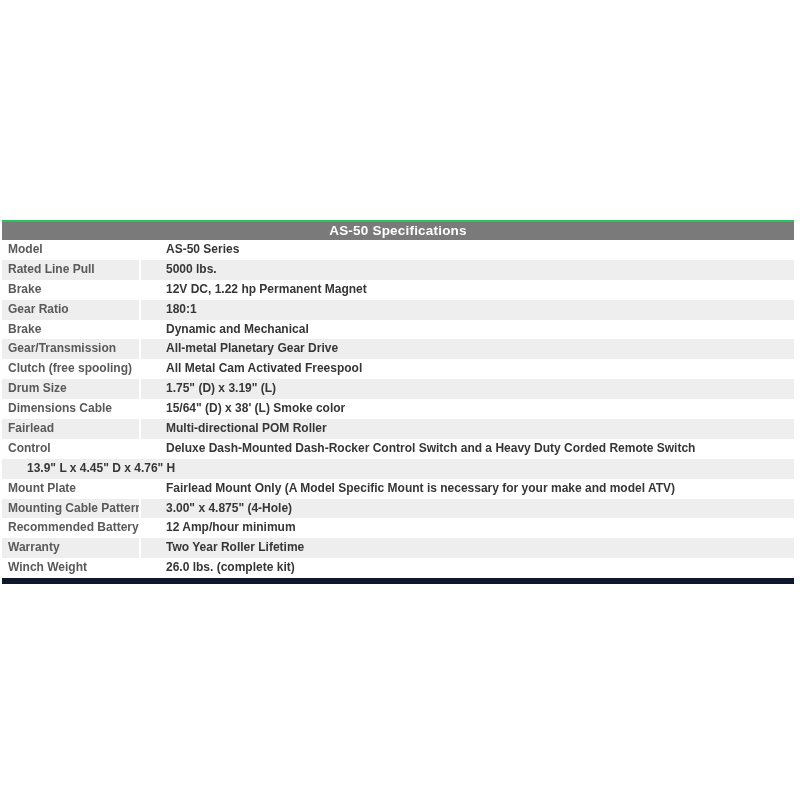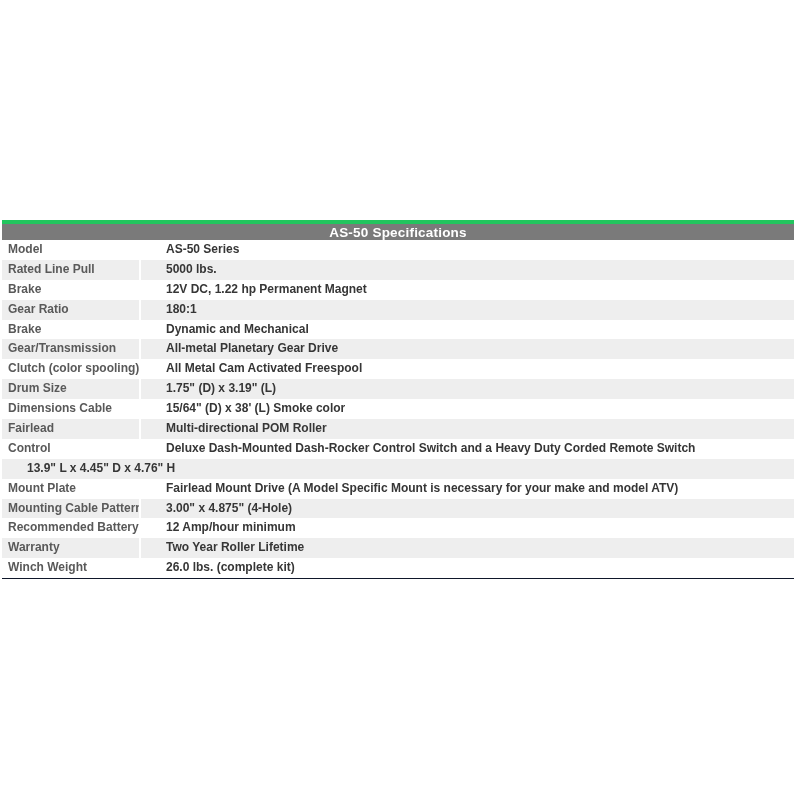--- a/index.html
+++ b/index.html
@@ -18,30 +18,30 @@
   .spec-table {
     position: absolute;
     left: 2px;
     top: 220px;
     width: 792px;
   }
   .spec-header {
     box-sizing: border-box;
     height: 20px;
     background: #7a7a7a;
-    border-top: 4px solid #22c55e;
+    border-top: 2px solid #22c55e;
     color: #ffffff;
     font-size: 13.5px;
     font-weight: bold;
     text-align: center;
     line-height: 17px;
     letter-spacing: 0.2px;
   }
   .spec-body {
-    border-bottom: 1px solid #0f172a;
+    border-bottom: 6px solid #0f172a;
   }
   .row {
     display: flex;
     align-items: center;
     height: 19.9px;
     background: #ffffff;
   }
   .row:nth-child(even) {
     background: #eeeeee;
   }
@@ -94,21 +94,21 @@
       </div>
       <div class="row">
         <div class="cell label">Brake</div>
         <div class="cell value">Dynamic and Mechanical</div>
       </div>
       <div class="row">
         <div class="cell label">Gear/Transmission</div>
         <div class="cell value">All-metal Planetary Gear Drive</div>
       </div>
       <div class="row">
-        <div class="cell label">Clutch (color spooling)</div>
+        <div class="cell label">Clutch (free spooling)</div>
         <div class="cell value">All Metal Cam Activated Freespool</div>
       </div>
       <div class="row">
         <div class="cell label">Drum Size</div>
         <div class="cell value">1.75" (D) x 3.19" (L)</div>
       </div>
       <div class="row">
         <div class="cell label">Dimensions Cable</div>
         <div class="cell value">15/64" (D) x 38' (L) Smoke color</div>
       </div>
@@ -118,21 +118,21 @@
       </div>
       <div class="row">
         <div class="cell label">Control</div>
         <div class="cell value">Deluxe Dash-Mounted Dash-Rocker Control Switch and a Heavy Duty Corded Remote Switch</div>
       </div>
       <div class="row">
         <div class="cell value">13.9" L x 4.45" D x 4.76" H</div>
       </div>
       <div class="row">
         <div class="cell label">Mount Plate</div>
-        <div class="cell value">Fairlead Mount Drive (A Model Specific Mount is necessary for your make and model ATV)</div>
+        <div class="cell value">Fairlead Mount Only (A Model Specific Mount is necessary for your make and model ATV)</div>
       </div>
       <div class="row">
         <div class="cell label">Mounting Cable Pattern</div>
         <div class="cell value">3.00" x 4.875" (4-Hole)</div>
       </div>
       <div class="row">
         <div class="cell label">Recommended Battery</div>
         <div class="cell value">12 Amp/hour minimum</div>
       </div>
       <div class="row">

